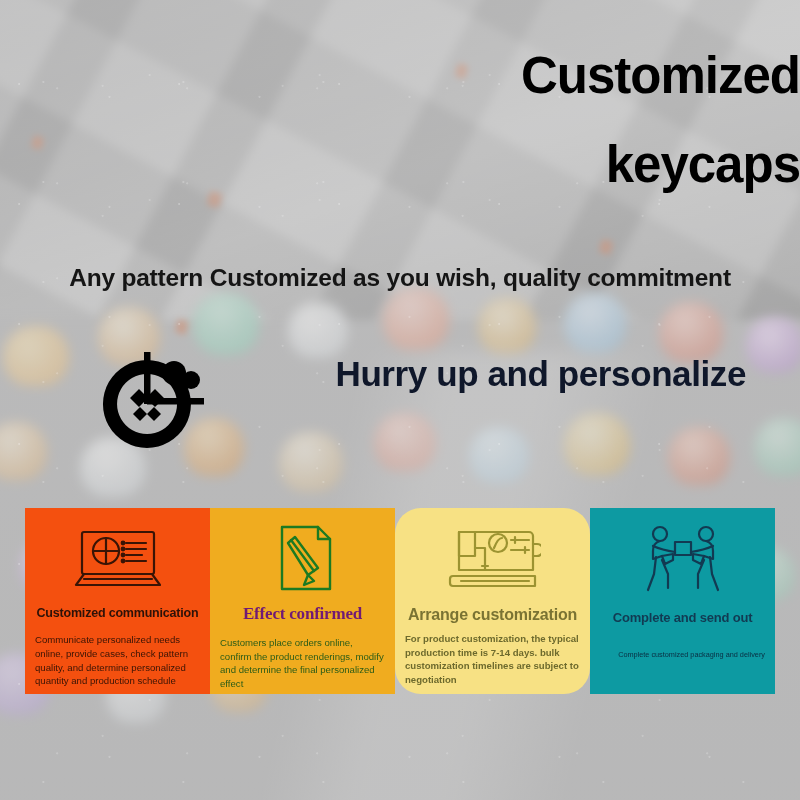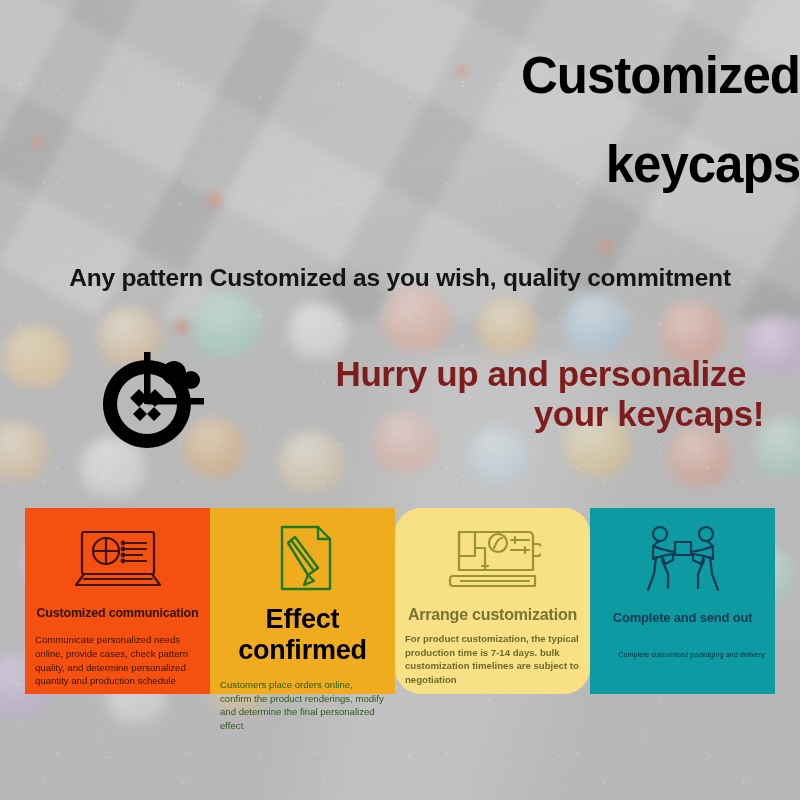--- a/index.html
+++ b/index.html
@@ -61,21 +61,21 @@
   .hero-sub {
     position:absolute; left:0; right:0; top:264px;
     text-align:center; font-size:24.5px; font-weight:700; color:#151515;
     letter-spacing:-.2px;
   }
 
   .cta-row { position:absolute; left:0; right:0; top:358px; height:110px; }
   .cta-logo { position:absolute; left:100px; top:-6px; width:104px; height:104px; }
   .cta-text {
     position:absolute; left:228px; right:36px; top:-4px;
-    text-align:right; font-size:35px; line-height:1.14; font-weight:700; color:#7f1d1d;
+    text-align:right; font-size:35px; line-height:1.14; font-weight:700; color:#0f172a;
     letter-spacing:-.4px;
   }
   .cta-text .t1 { display:block; padding-right:18px; }
   .cta-text .t2 { display:block; }
 
   
   .panels {
     position:absolute; left:25px; top:508px; width:750px; height:186px;
     display:flex;
   }
@@ -83,21 +83,21 @@
   .p1 { width:185px; background:#f4500f; }
   .p2 { width:185px; background:#f0ac1f; }
   .p3 { width:195px; background:#f7e184;border-radius:26px; }
   .p4 { width:185px; background:#0d9aa2; }
 
   .p-icon { height:74px; display:flex; align-items:center; justify-content:center; margin-top:4px; }
   .p-icon svg { display:block; }
 
   .p-title { font-weight:700; text-align:center; letter-spacing:-.2px; }
   .p1 .p-title { font-size:12.5px; color:#2d1208; line-height:1.15; margin-top:10px; }
-  .p2 .p-title { font-size:27px; color:#000000; margin-top:8px; }
+  .p2 .p-title { font-size:17px; color:#701a75; margin-top:8px;font-family:Liberation Serif, serif; }
   .p3 .p-title { font-size:16px; color:#7a7333; margin-top:10px; }
   .p4 .p-title { font-size:13px; color:#123a52; line-height:1.2; margin-top:14px; }
 
   .p-body { font-size:9.6px; line-height:1.42; }
   .p1 .p-body { color:#3a1405; margin-top:13px; }
   .p2 .p-body { color:#2b5c17; margin-top:12px; }
   .p3 .p-body { color:#6d6a2d; margin-top:8px;font-weight:bold; }
   .p4 .p-body { color:#0a2e42; font-size:7.3px; text-align:right; margin-top:24px; line-height:1.45; }
 </style>
 </head>
@@ -167,21 +167,20 @@
         </g>
         <g fill="#000">
           <path d="M30 46 L39 37 L47 45 L55 37 L64 46 L55 55 L47 47 L39 55 Z"></path>
           <path d="M33 62 L40 55 L47 62 L40 69 Z"></path>
           <path d="M47 62 L54 55 L61 62 L54 69 Z"></path>
         </g>
       </svg>
     </div>
     <div class="cta-text">
       <span class="t1">Hurry up and personalize</span>
-      <span class="t2">your keycaps!</span>
     </div>
   </div>
 
   <div class="panels">
 
     <div class="panel p1">
       <div class="p-icon">
         <svg viewBox="0 0 108 64" width="108" height="64" fill="none" stroke="#3a1405" stroke-width="2.2" stroke-linecap="round" stroke-linejoin="round">
           <rect x="18" y="5" width="72" height="42" rx="2"></rect>
           <circle cx="42" cy="24" r="13"></circle>

